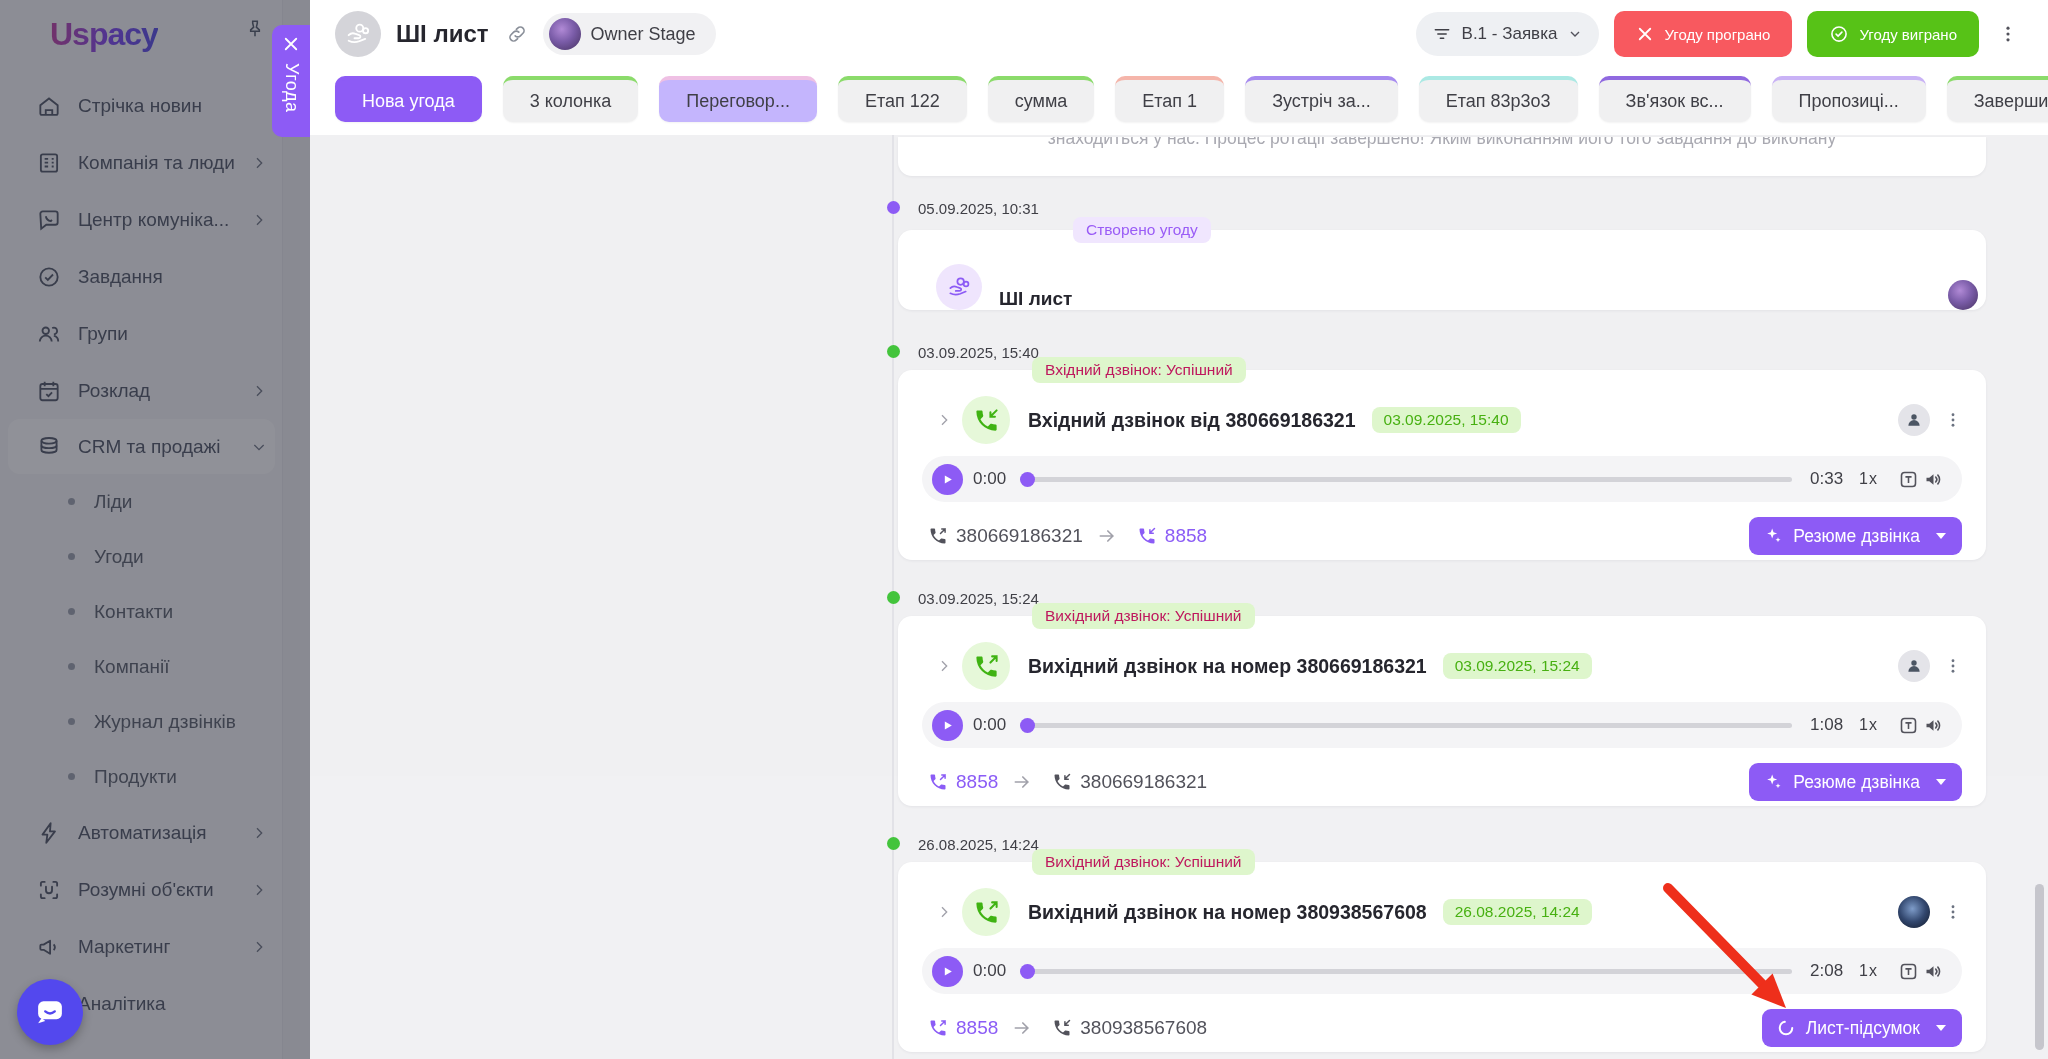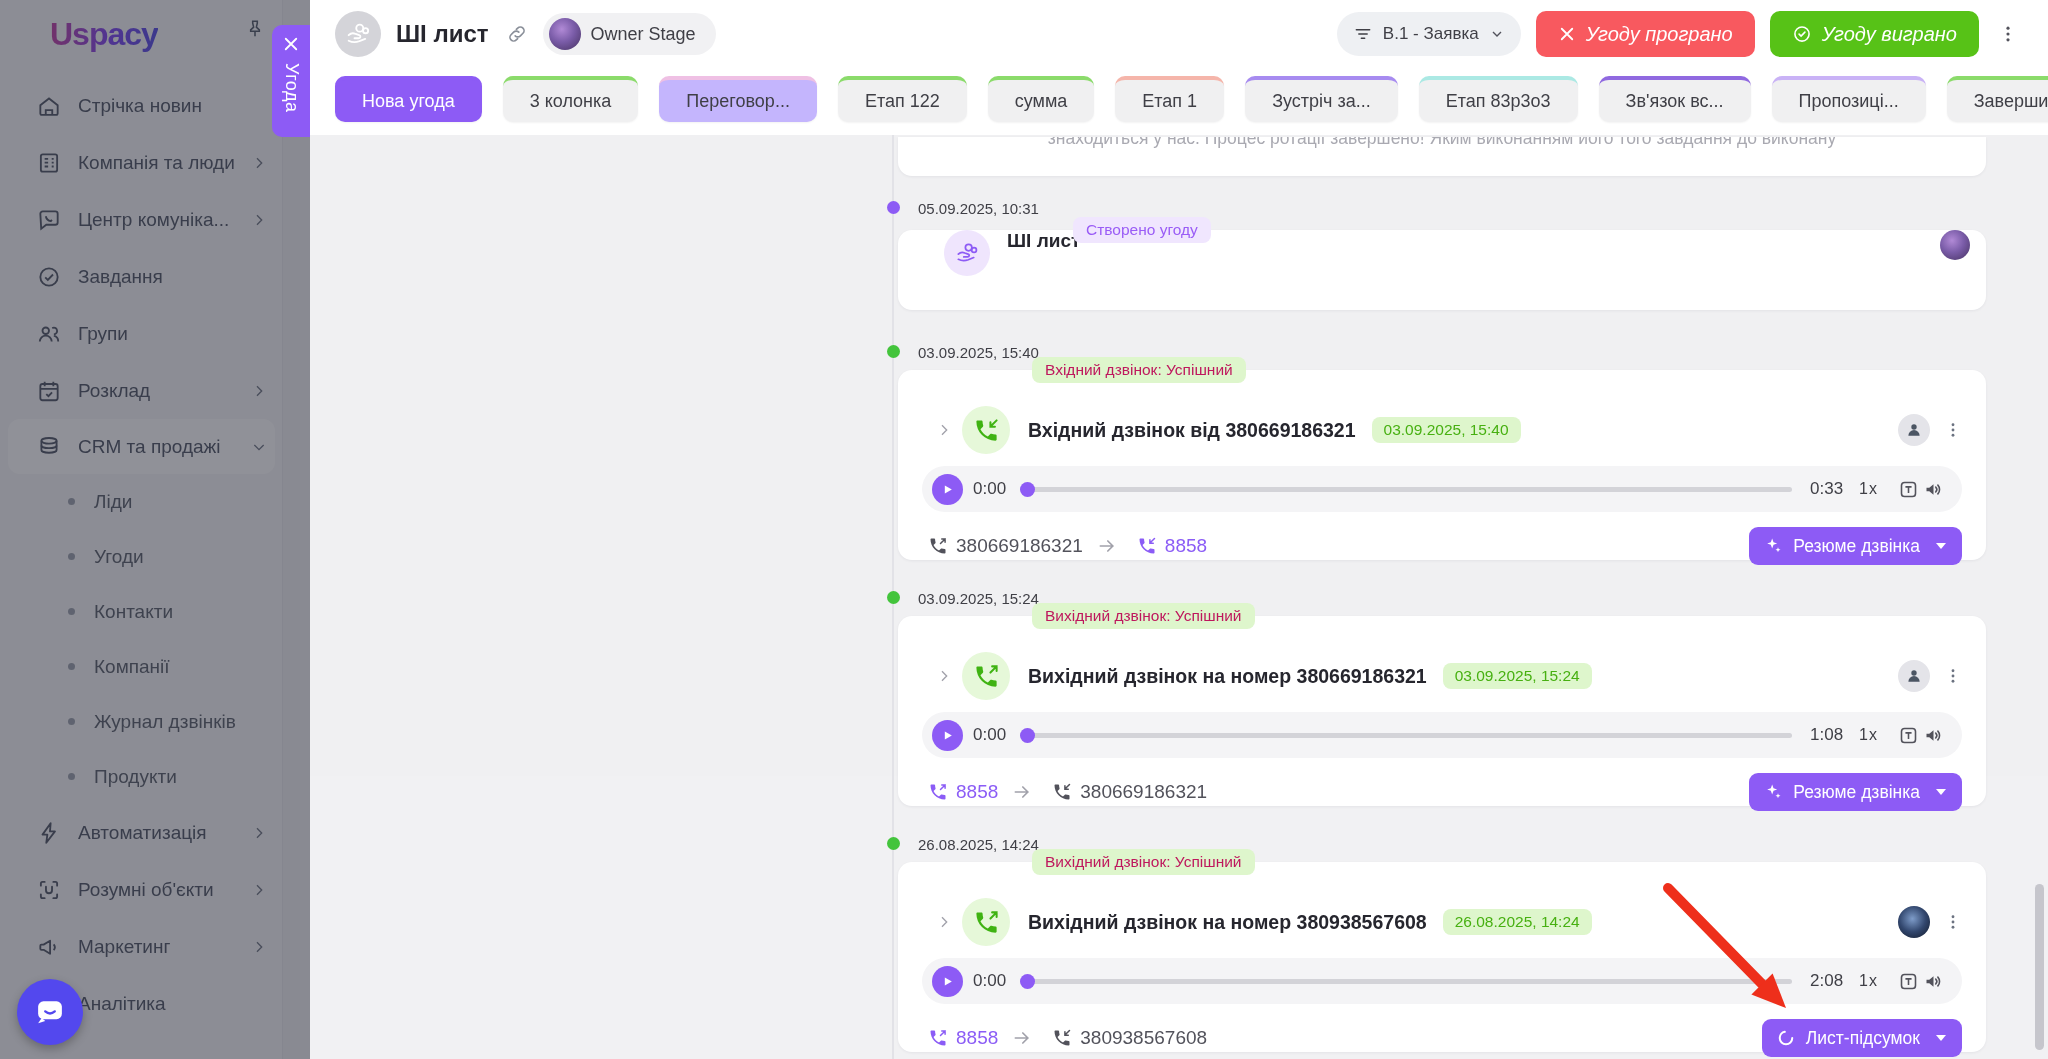--- a/index.html
+++ b/index.html
@@ -38,21 +38,21 @@
 
   .title-row { display:flex; align-items:center; height:62px; padding:6px 26px 0 25px; gap:15px; }
   .deal-avatar { width:46px; height:46px; border-radius:50%; background:#d4d4d9; display:flex; align-items:center; justify-content:center; color:#fff; flex:none; }
   .deal-title { font-size:24px; font-weight:700; color:#26262e; white-space:nowrap; }
   .link-ic { color:#8a8f99; margin-left:2px; }
   .owner-chip { display:flex; align-items:center; gap:10px; background:#f1f1f3; border-radius:22px; height:42px; padding:0 20px 0 6px; font-size:18px; color:#3f3f46; }
   .avatar-photo { width:32px; height:32px; border-radius:50%; background:radial-gradient(circle at 40% 35%, #b18ad6 0%, #7a5ca8 45%, #45315f 100%); flex:none; }
   .avatar-photo.dark { background:radial-gradient(circle at 45% 40%, #7e9cc9 0%, #32476e 50%, #101726 100%); }
   .spacer { flex:1; }
   .funnel-select { display:flex; align-items:center; gap:10px; background:#eef0f3; border-radius:22px; height:44px; padding:0 16px; font-size:17px; color:#3f3f46; }
-  .btn { display:flex; align-items:center; gap:10px; height:46px; border-radius:10px; color:#fff; font-size:20px; padding:0 22px; white-space:nowrap;font-style:italic; }
+  .btn { display:flex; align-items:center; gap:10px; height:46px; border-radius:10px; color:#fff; font-size:15px; padding:0 22px; white-space:nowrap; }
   .btn.lose { background:#f8595f; }
   .btn.win { background:#57c217; }
   .kebab { color:#52525b; padding:4px; }
 
   .stages-row { display:flex; gap:21px; padding:14px 0 0 25px; height:73px; align-items:flex-start; }
   .stage-chip { height:46px; border-radius:10px; background:#f0f0f1; border-top:4px solid #ccc; display:flex; align-items:center; justify-content:center; padding:0 27px; font-size:18px; color:#3f3f46; white-space:nowrap; box-shadow:0 1px 2px rgba(0,0,0,.05); }
   .stage-chip.selected { background:#8d5bf5; color:#fff; border-top-color:#8d5bf5; font-weight:500; }
 
   
   .timeline-area { position:absolute; left:0; top:135px; width:100%; height:924px; overflow:hidden; }
@@ -65,26 +65,26 @@
 
   .date-row { position:relative; height:24px; display:flex; align-items:center; }
   .date-dot { position:absolute; left:-11px; top:5px; width:13px; height:13px; border-radius:50%; background:#43c43c; }
   .date-text { margin-left:20px; font-size:15px; color:#3f3f46; }
   .dr1 { margin-top:20px; } .dr2 { margin-top:30px; } .dr3 { margin-top:26px; } .dr4 { margin-top:26px; }
 
   .badge { position:absolute; top:-13px; padding:4px 13px; border-radius:8px; font-size:15.5px; white-space:nowrap; }
   .badge.green { background:#def6cc; color:#be185d; }
   .badge.purple { background:#f0e6fe; color:#9a5cf6; left:175px; }
 
-  .created-card { margin-top:10px; height:80px; display:flex; align-items:flex-start; padding:0 16px; gap:17px; }
+  .created-card { margin-top:10px; height:80px; display:flex; align-items:flex-end; padding:0 8px; gap:17px; }
   .created-icon { width:46px; height:46px; border-radius:50%; background:#efe5fd; color:#8d5bf5; display:flex; align-items:center; justify-content:center; margin-left:30px; flex:none; }
   .created-title { font-size:19px; font-weight:700; color:#26262e; }
 
   .call-card { margin-top:6px; height:190px; padding:0 24px; }
-  .call-head { display:flex; align-items:center; padding-top:36px; gap:0; }
+  .call-head { display:flex; align-items:center; padding-top:26px; gap:0; }
   .expand-chev { color:#a1a1aa; margin:0 10px 0 14px; flex:none; }
   .call-icon { width:48px; height:48px; border-radius:50%; background:#e6f8d9; color:#3fb312; display:flex; align-items:center; justify-content:center; flex:none; }
   .call-title { font-size:19.5px; font-weight:700; color:#26262e; margin-left:18px; white-space:nowrap; }
   .dt-pill { margin-left:16px; background:#def6cc; color:#47b011; font-size:15.5px; padding:4px 12px; border-radius:8px; white-space:nowrap; }
   .person-avatar { width:32px; height:32px; border-radius:50%; background:#e4e4e9; color:#4b5563; display:flex; align-items:center; justify-content:center; flex:none; }
   .head-kebab { margin-left:14px; color:#6b7280; }
 
   .player { margin-top:12px; height:46px; background:#f4f4f6; border-radius:23px; display:flex; align-items:center; padding:0 18px 0 10px; gap:0; }
   .play-btn { width:31px; height:31px; border-radius:50%; background:#8d5bf5; display:flex; align-items:center; justify-content:center; flex:none; }
   .ptime { font-size:17px; color:#3f3f46; margin:0 14px 0 10px; }

